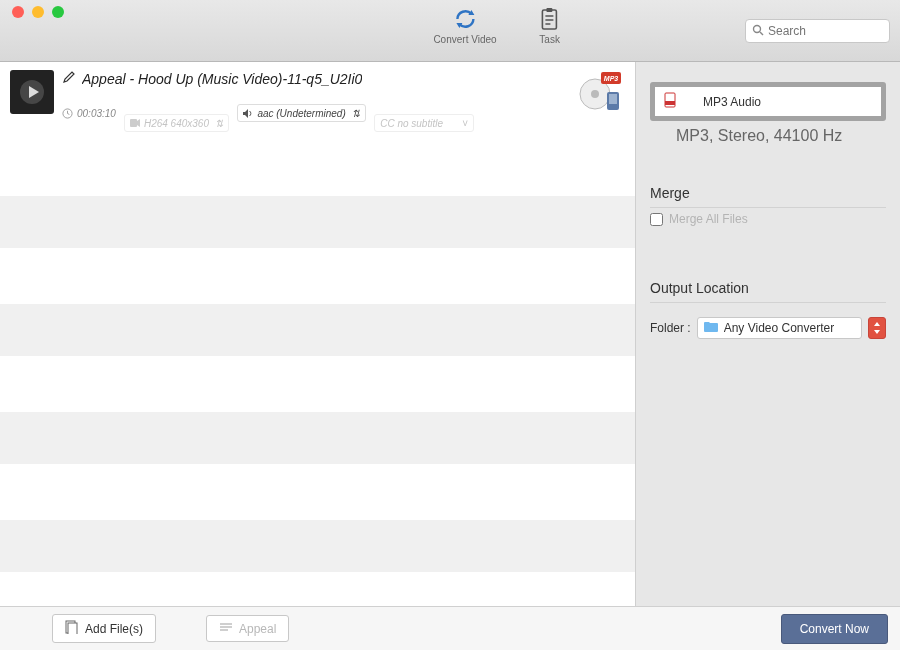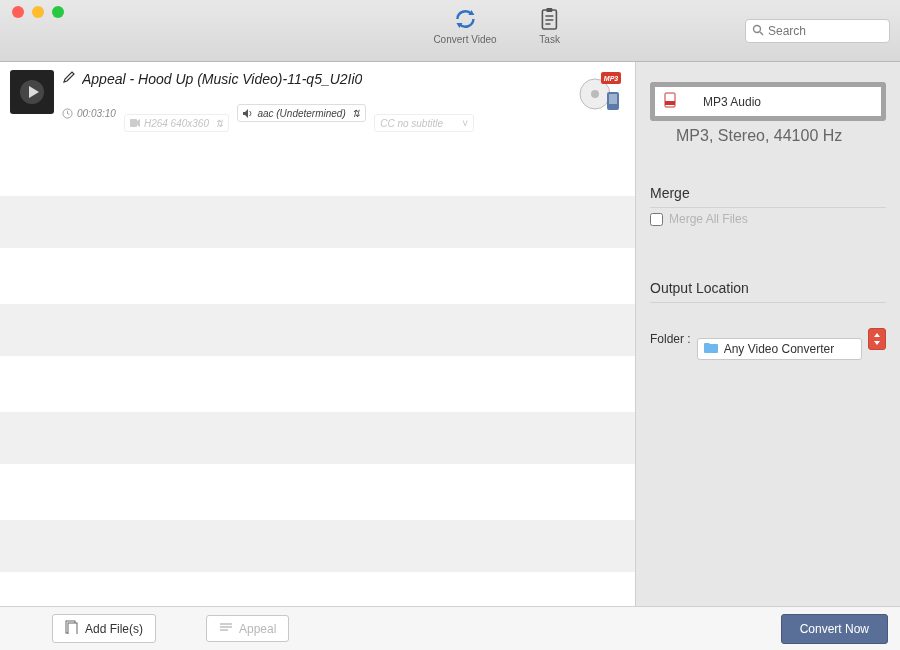--- a/index.html
+++ b/index.html
@@ -54,21 +54,21 @@
   
   .stripes { flex:1; background: repeating-linear-gradient(#fff, #fff 56px, #f0f0f0 56px, #f0f0f0 108px); }
 
   
   .section-title { font-size:14px; color:#333; font-weight:500; padding-bottom:6px; border-bottom:1px solid #d2d2d2; }
   .profile-box { background:#fff; border:5px solid #a3a3a3; border-radius:3px; padding:5px 8px; display:flex; align-items:center; gap:24px; font-size:12px; color:#333; cursor:pointer; }
   .profile-desc { font-size:16px; color:#666; padding: 6px 0 2px 26px; }
   .merge-row { display:flex; align-items:center; gap:6px; font-size:12px; color:#b4b4b4; padding-top:4px; }
   .merge-row input { accent-color:#888; }
   .folder-row { display:flex; align-items:center; gap:6px; font-size:12px; color:#333; padding-top:4px; }
-  .folder-field { flex:1; display:flex; align-items:center; gap:6px; background:#fff; border:1px solid #c8c8c8; border-radius:3px; padding:3px 6px; height:22px; font-size:12px; min-width:0;margin-top:21px; }
+  .folder-field { flex:1; display:flex; align-items:center; gap:6px; background:#fff; border:1px solid #c8c8c8; border-radius:3px; padding:3px 6px; height:22px; font-size:12px; min-width:0; }
   .folder-btn { width:18px; height:22px; background:#e15241; border:1px solid #c8453a; border-radius:3px; display:flex; align-items:center; justify-content:center; color:#fff; font-size:10px; cursor:pointer; }
 
   
   .footer {
     height: 44px; background:#f6f6f6; border-top:1px solid #d0d0d0;
     display:flex; align-items:center; padding:0 12px; gap:10px;
   }
   .btn { display:flex; align-items:center; gap:6px; background:#fff; border:1px solid #c8c8c8; border-radius:3px; padding:5px 12px; font-size:12px; color:#333; cursor:pointer;margin-left:40px; }
   .btn.disabled { color:#b8b8b8; }
   .btn.primary { margin-left:auto; background:#5a6f97; border-color:#49597b; color:#fff; font-weight:500; padding:7px 18px; }

